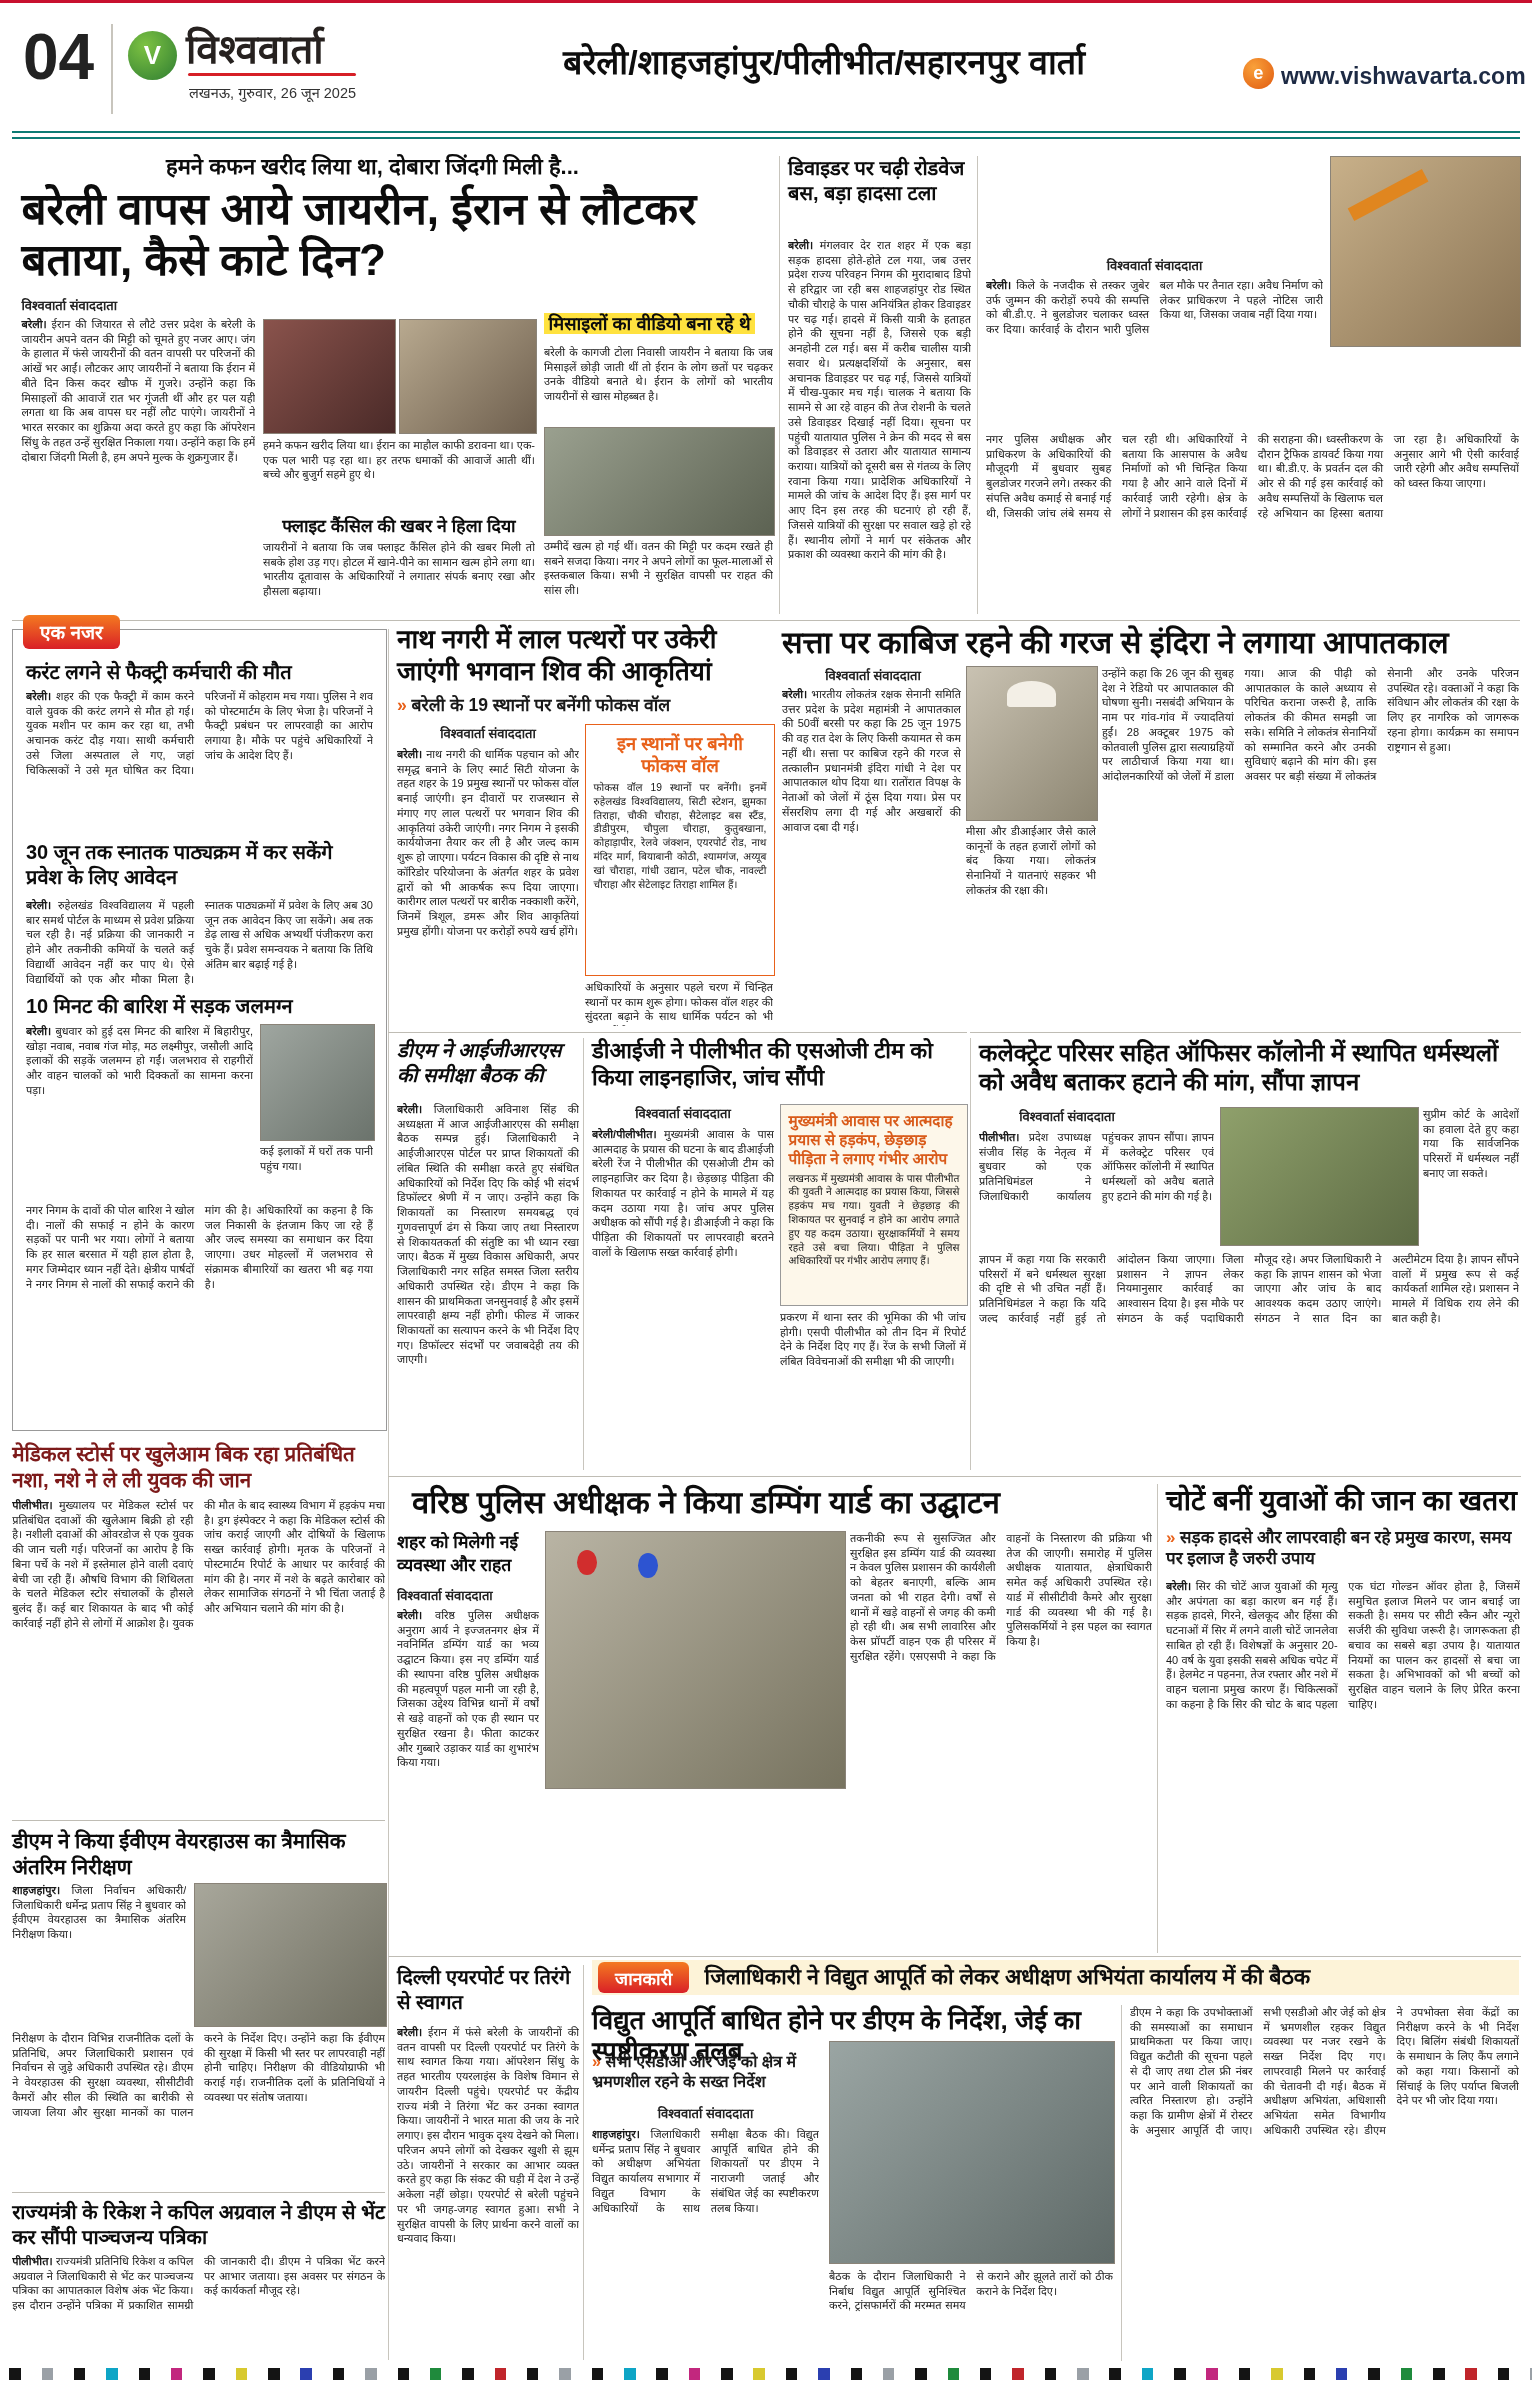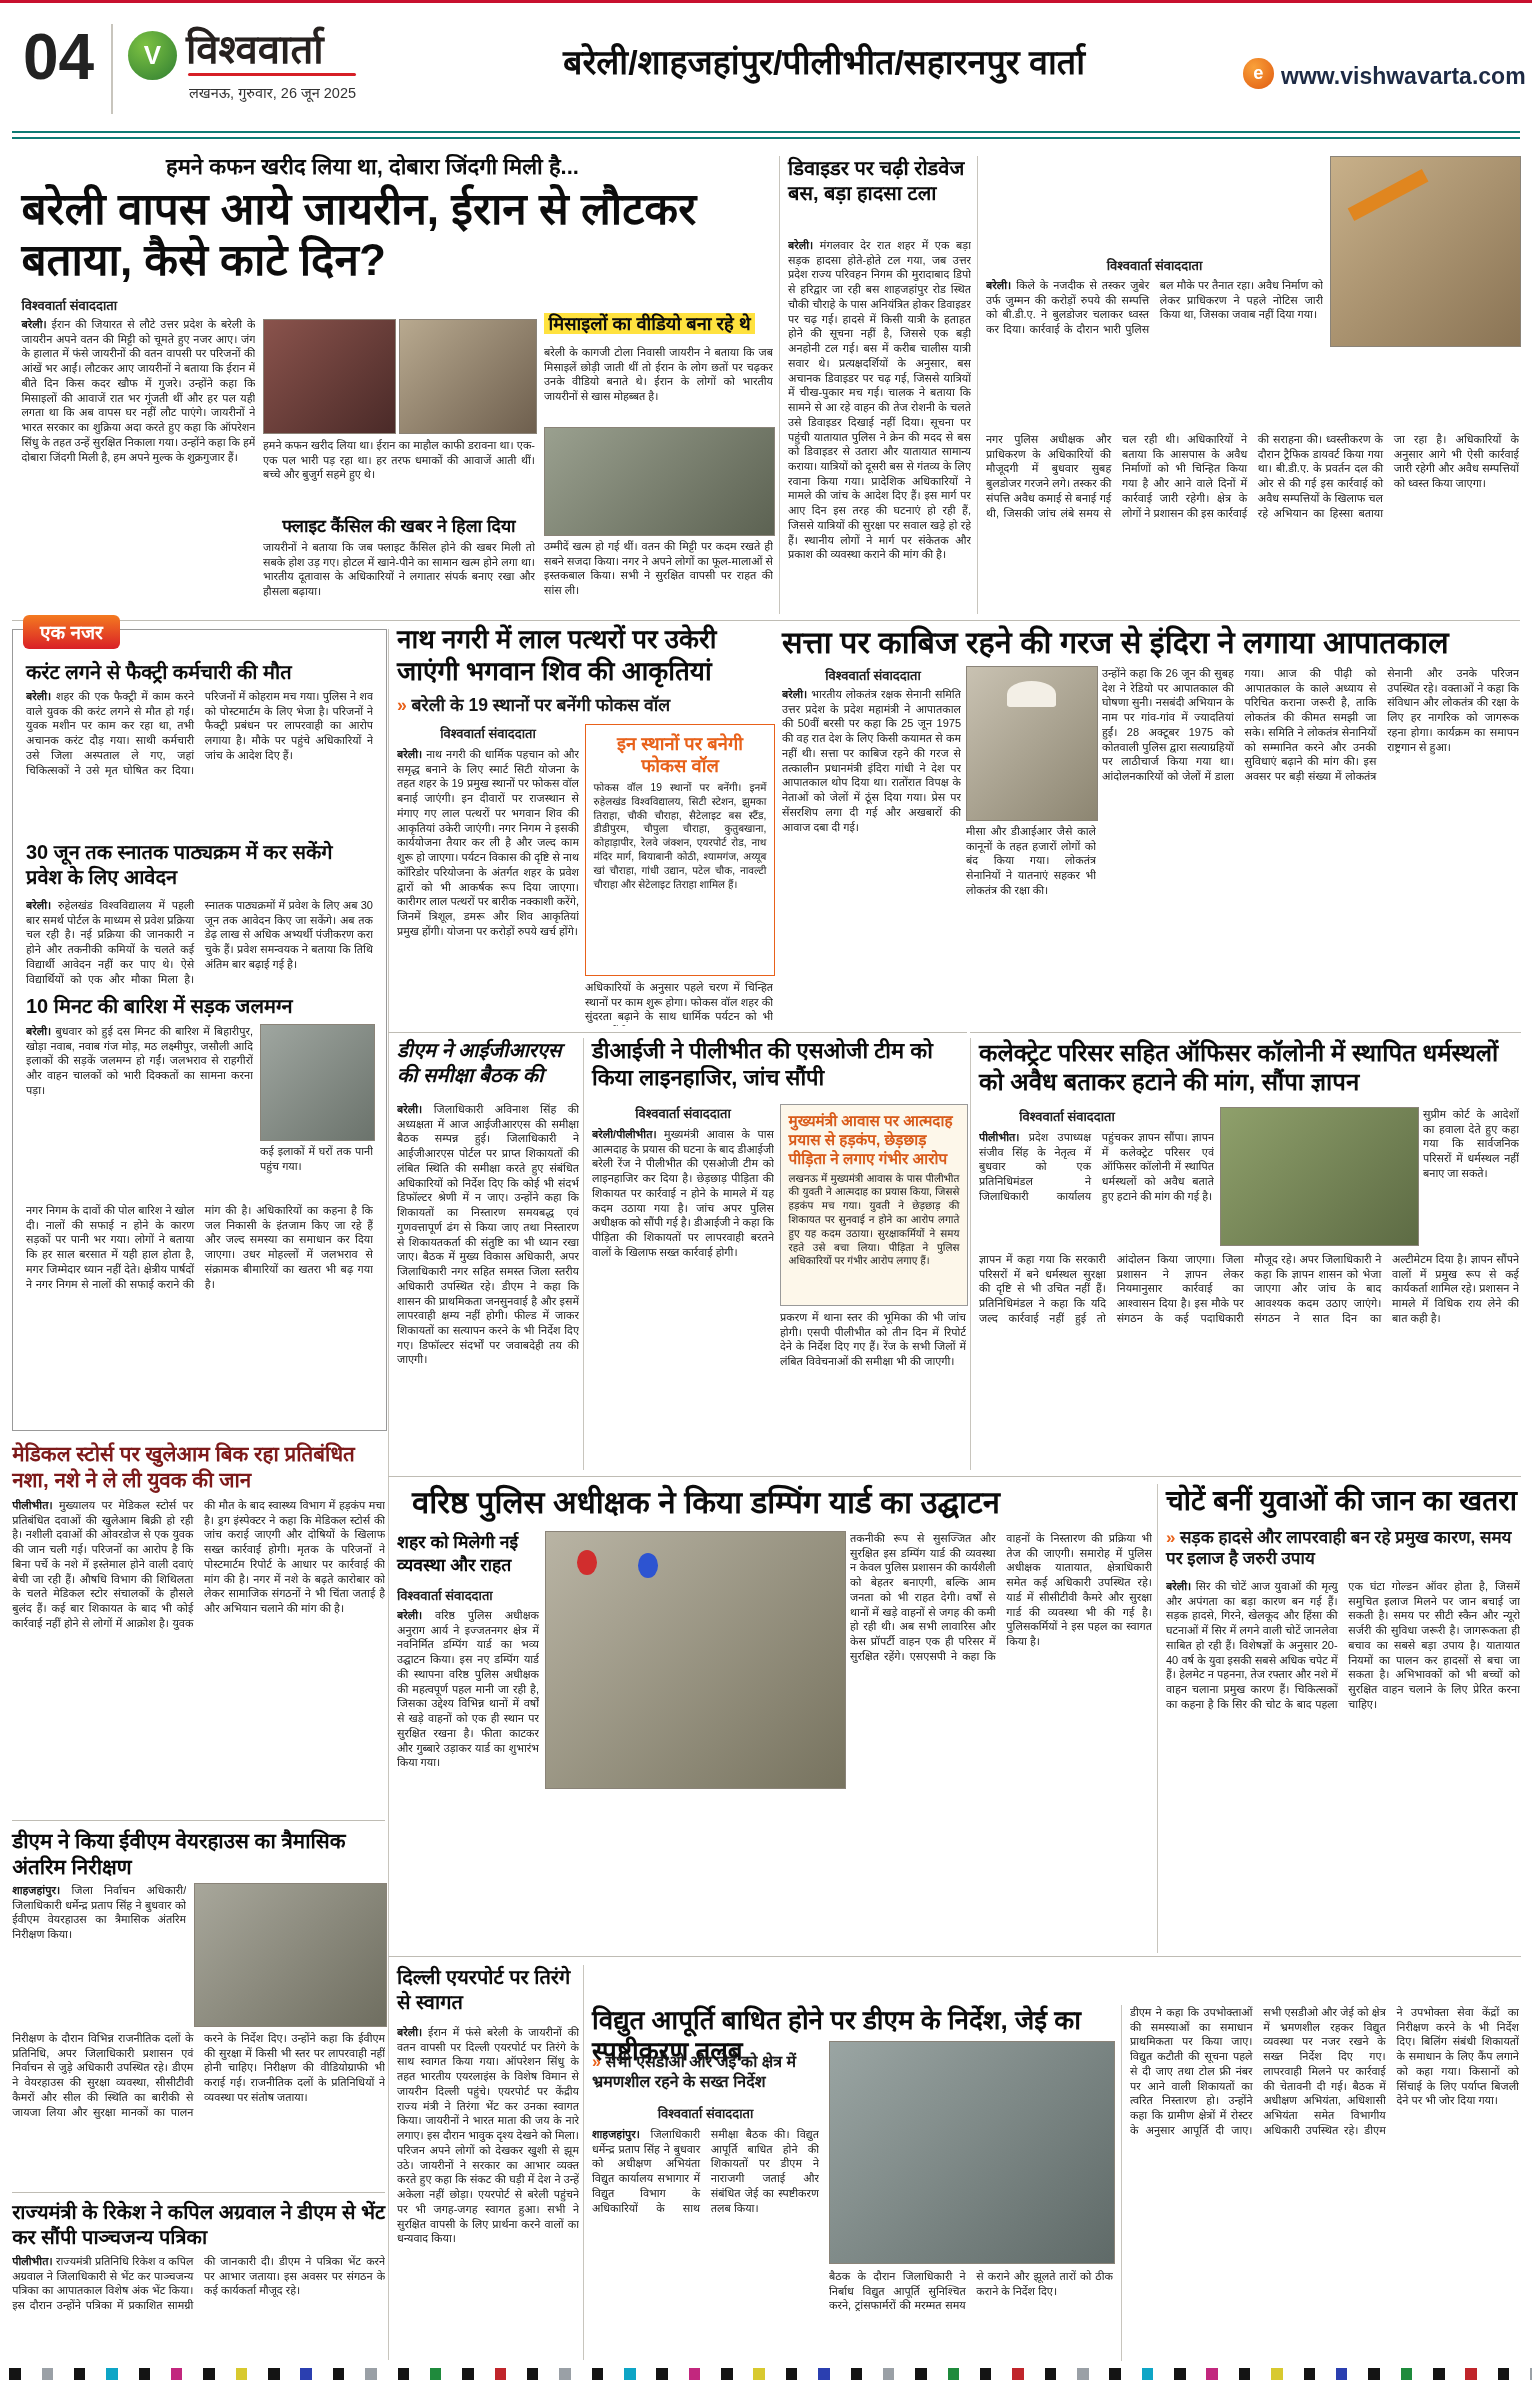--- a/index.html
+++ b/index.html
@@ -186,20 +186,24 @@
   <div class="abs deck" style="left:1166px;top:1527px;width:354px;font-size:17px;"><span class="arrow">»</span><span>सड़क हादसे और लापरवाही बन रहे प्रमुख कारण, समय पर इलाज है जरुरी उपाय</span></div>
   <div class="abs bt c2" style="left:1166px;top:1579px;width:354px;height:373px;"><span class="dl">बरेली।</span><span> सिर की चोटें आज युवाओं की मृत्यु और अपंगता का बड़ा कारण बन गई हैं। सड़क हादसे, गिरने, खेलकूद और हिंसा की घटनाओं में सिर में लगने वाली चोटें जानलेवा साबित हो रही हैं। विशेषज्ञों के अनुसार 20-40 वर्ष के युवा इसकी सबसे अधिक चपेट में हैं। हेलमेट न पहनना, तेज रफ्तार और नशे में वाहन चलाना प्रमुख कारण हैं। चिकित्सकों का कहना है कि सिर की चोट के बाद पहला एक घंटा गोल्डन ऑवर होता है, जिसमें समुचित इलाज मिलने पर जान बचाई जा सकती है। समय पर सीटी स्कैन और न्यूरो सर्जरी की सुविधा जरूरी है। जागरूकता ही बचाव का सबसे बड़ा उपाय है। यातायात नियमों का पालन कर हादसों से बचा जा सकता है। अभिभावकों को भी बच्चों को सुरक्षित वाहन चलाने के लिए प्रेरित करना चाहिए।</span></div>
 
   <div class="abs hr" style="left:388px;top:1956px;width:1133px;"></div>
 
   <div class="abs hd" style="left:397px;top:1965px;width:182px;font-size:20px;line-height:1.25;">दिल्ली एयरपोर्ट पर तिरंगे से स्वागत</div>
   <div class="abs bt" style="left:397px;top:2025px;width:182px;height:336px;"><span class="dl">बरेली।</span><span> ईरान में फंसे बरेली के जायरीनों की वतन वापसी पर दिल्ली एयरपोर्ट पर तिरंगे के साथ स्वागत किया गया। ऑपरेशन सिंधु के तहत भारतीय एयरलाइंस के विशेष विमान से जायरीन दिल्ली पहुंचे। एयरपोर्ट पर केंद्रीय राज्य मंत्री ने तिरंगा भेंट कर उनका स्वागत किया। जायरीनों ने भारत माता की जय के नारे लगाए। इस दौरान भावुक दृश्य देखने को मिला। परिजन अपने लोगों को देखकर खुशी से झूम उठे। जायरीनों ने सरकार का आभार व्यक्त करते हुए कहा कि संकट की घड़ी में देश ने उन्हें अकेला नहीं छोड़ा। एयरपोर्ट से बरेली पहुंचने पर भी जगह-जगह स्वागत हुआ। सभी ने सुरक्षित वापसी के लिए प्रार्थना करने वालों का धन्यवाद किया।</span></div>
 
   <div class="abs vr" style="left:583px;top:1965px;height:395px;"></div>
 
+  <div class="abs" style="left:592px;top:1960px;width:927px;height:35px;background:#fdf3d8;display:flex;align-items:center;">
+    <span class="lbl" style="font-size:17.6px;margin-left:6.1px;">जानकारी</span>
+    <span class="hd" style="font-size:21.4px;margin-left:15.3px;">जिलाधिकारी ने विद्युत आपूर्ति को लेकर अधीक्षण अभियंता कार्यालय में की बैठक</span>
+  </div>
   <div class="abs hd" style="left:592px;top:2005px;width:525px;font-size:26px;">विद्युत आपूर्ति बाधित होने पर डीएम के निर्देश, जेई का स्पष्टीकरण तलब</div>
   <div class="abs deck" style="left:592px;top:2052px;width:227px;font-size:16px;"><span class="arrow">»</span><span>सभी एसडीओ और जेई को क्षेत्र में भ्रमणशील रहने के सख्त निर्देश</span></div>
   <div class="abs byline" style="left:592px;top:2104px;width:227px;">विश्ववार्ता संवाददाता</div>
   <div class="abs bt c2" style="left:592px;top:2127px;width:227px;height:234px;"><span class="dl">शाहजहांपुर।</span><span> जिलाधिकारी धर्मेन्द्र प्रताप सिंह ने बुधवार को अधीक्षण अभियंता विद्युत कार्यालय सभागार में विद्युत विभाग के अधिकारियों के साथ समीक्षा बैठक की। विद्युत आपूर्ति बाधित होने की शिकायतों पर डीएम ने नाराजगी जताई और संबंधित जेई का स्पष्टीकरण तलब किया।</span></div>
   <div class="abs photo" style="left:829px;top:2041px;width:284px;height:221px;background:linear-gradient(135deg,#9aa5a3,#5f6a68);"></div>
   <div class="abs bt c2" style="left:829px;top:2269px;width:284px;height:92px;"><span> बैठक के दौरान जिलाधिकारी ने निर्बाध विद्युत आपूर्ति सुनिश्चित करने, ट्रांसफार्मरों की मरम्मत समय से कराने और झूलते तारों को ठीक कराने के निर्देश दिए।</span></div>
   <div class="abs vr" style="left:1121px;top:2005px;height:356px;"></div>
   <div class="abs bt c3" style="left:1130px;top:2005px;width:389px;height:356px;"><span> डीएम ने कहा कि उपभोक्ताओं की समस्याओं का समाधान प्राथमिकता पर किया जाए। विद्युत कटौती की सूचना पहले से दी जाए तथा टोल फ्री नंबर पर आने वाली शिकायतों का त्वरित निस्तारण हो। उन्होंने कहा कि ग्रामीण क्षेत्रों में रोस्टर के अनुसार आपूर्ति दी जाए। सभी एसडीओ और जेई को क्षेत्र में भ्रमणशील रहकर विद्युत व्यवस्था पर नजर रखने के सख्त निर्देश दिए गए। लापरवाही मिलने पर कार्रवाई की चेतावनी दी गई। बैठक में अधीक्षण अभियंता, अधिशासी अभियंता समेत विभागीय अधिकारी उपस्थित रहे। डीएम ने उपभोक्ता सेवा केंद्रों का निरीक्षण करने के भी निर्देश दिए। बिलिंग संबंधी शिकायतों के समाधान के लिए कैंप लगाने को कहा गया। किसानों को सिंचाई के लिए पर्याप्त बिजली देने पर भी जोर दिया गया।</span></div>
 
   <div class="abs calstrip" style="left:0;top:2367px;width:1533px;height:13.7px;">

